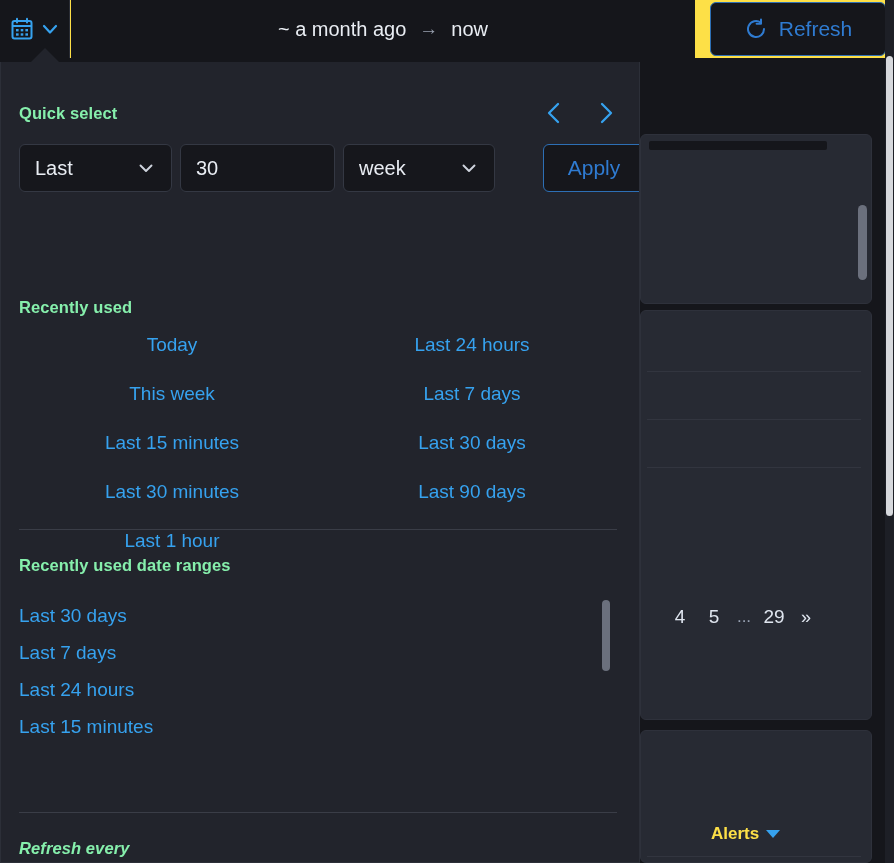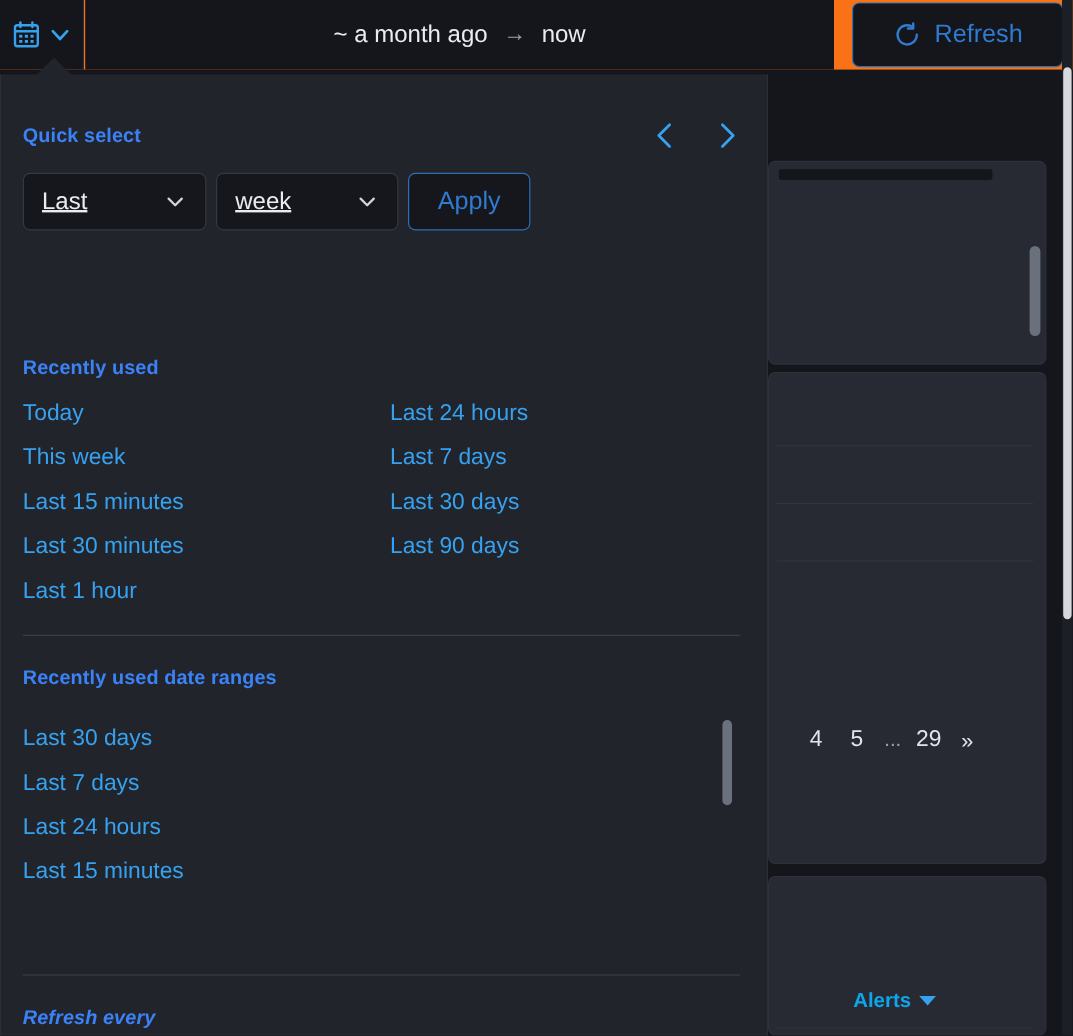--- a/index.html
+++ b/index.html
@@ -39,33 +39,33 @@
   .page-nav .pg {
     min-width: 34px; text-align: center; padding: 3px 4px;
     color: #dfe5ef;
   }
   .page-nav .pg.dots { color: #98a2b3; font-size: 17px; min-width: 26px; }
   .page-nav .pg.next { color: #dfe5ef; font-size: 18px; min-width: 30px; }
 
   .alerts-ctl {
     position: absolute;
     display: flex; align-items: center; gap: 7px;
-    color: #0ea5e9; font-size: 17px; font-weight: bold;
+    color: #fde047; font-size: 17px; font-weight: bold;
   }
   .tri-down {
     width: 0; height: 0;
     border-left: 7px solid transparent;
     border-right: 7px solid transparent;
     border-top: 8px solid #36a2ef;
   }
 
   
   .topbar {
     position: absolute; left: 0; top: 0; width: 894px; height: 58px;
-    background: #f97316;
+    background: #fde047;
   }
   .dp-btn {
     position: absolute; left: 0; top: 0; width: 70px; height: 58px;
     background: #15161b;
     display: flex; align-items: center; justify-content: center; gap: 6px;
     border-right: 1px solid #2a2d36;
   }
   .cal-svg { display: block; }
   .chev-svg { display: block; }
 
@@ -98,59 +98,60 @@
   .pop-caret {
     position: absolute; left: 30px; top: 48px;
     width: 0; height: 0;
     border-left: 15px solid transparent;
     border-right: 15px solid transparent;
     border-bottom: 15px solid #22242c;
     z-index: 5;
   }
 
   .sec-title {
-    color: #3b82f6; font-size: 16.5px; font-weight: bold;
+    color: #86efac; font-size: 16.5px; font-weight: bold;
     letter-spacing: 0.1px;
   }
 
   .qs-header {
     position: absolute; left: 18px; top: 38px;
     display: flex; align-items: center; width: 599px;
   }
   .qs-navs { margin-left: auto; display: flex; gap: 24px; align-items: center; }
   .chev-nav { display: block; cursor: pointer; }
 
   .qs-row {
     position: absolute; left: 18px; top: 82px;
     display: flex; align-items: center; gap: 8px;
   }
   .field {
     height: 48px; background: #16171c;
     border: 1px solid #343843; border-radius: 6px;
     display: flex; align-items: center;
     padding: 0 15px;
-    color: #e9edf3; font-size: 20px; text-decoration: underline;
+    color: #e9edf3; font-size: 20px;
   }
   .field.sel { width: 153px; justify-content: space-between; }
   .field.num { width: 155px; }
   .field.units { width: 152px; justify-content: space-between; }
   .caret-sm { display: block; flex: 0 0 auto; }
   .apply-btn {
     width: 102px; height: 48px;
     background: #16171c;
     border: 1px solid #2d6fb5; border-radius: 6px;
     display: flex; align-items: center; justify-content: center;
-    color: #2f7bd1; font-size: 21px;
+    color: #2f7bd1; font-size: 21px; margin-left: 40px;
   }
 
   .cu-title { position: absolute; left: 18px; top: 236px; }
   .cu-grid {
     position: absolute; left: 18px; top: 264px; width: 600px;
     display: grid; grid-template-columns: 306px 1fr;
-    row-gap: 0px;
+    row-gap: 12px;
+    text-align: center;
   }
   .qlink {
     color: #36a2ef; font-size: 19px; line-height: 37px;
     cursor: pointer; white-space: nowrap;
   }
 
   .hr {
     position: absolute; left: 18px; width: 598px; height: 1px;
     background: #3a3d47;
   }
@@ -270,20 +271,23 @@
     </div>
 
     <div class="qs-row">
       <div class="field sel">
         <span>Last</span>
         <svg class="caret-sm" width="20" height="20" viewBox="0 0 20 20">
           <polyline points="4.5,7.5 10,13 15.5,7.5" fill="none" stroke="#cfd4de" stroke-width="1.9" stroke-linecap="round" stroke-linejoin="round"></polyline>
         </svg>
       </div>
 
+      <div class="field num">
+        <span>30</span>
+      </div>
 
       <div class="field units">
         <span>week</span>
         <svg class="caret-sm" width="20" height="20" viewBox="0 0 20 20">
           <polyline points="4.5,7.5 10,13 15.5,7.5" fill="none" stroke="#cfd4de" stroke-width="1.9" stroke-linecap="round" stroke-linejoin="round"></polyline>
         </svg>
       </div>
 
       <div class="apply-btn">
         <span>Apply</span>

